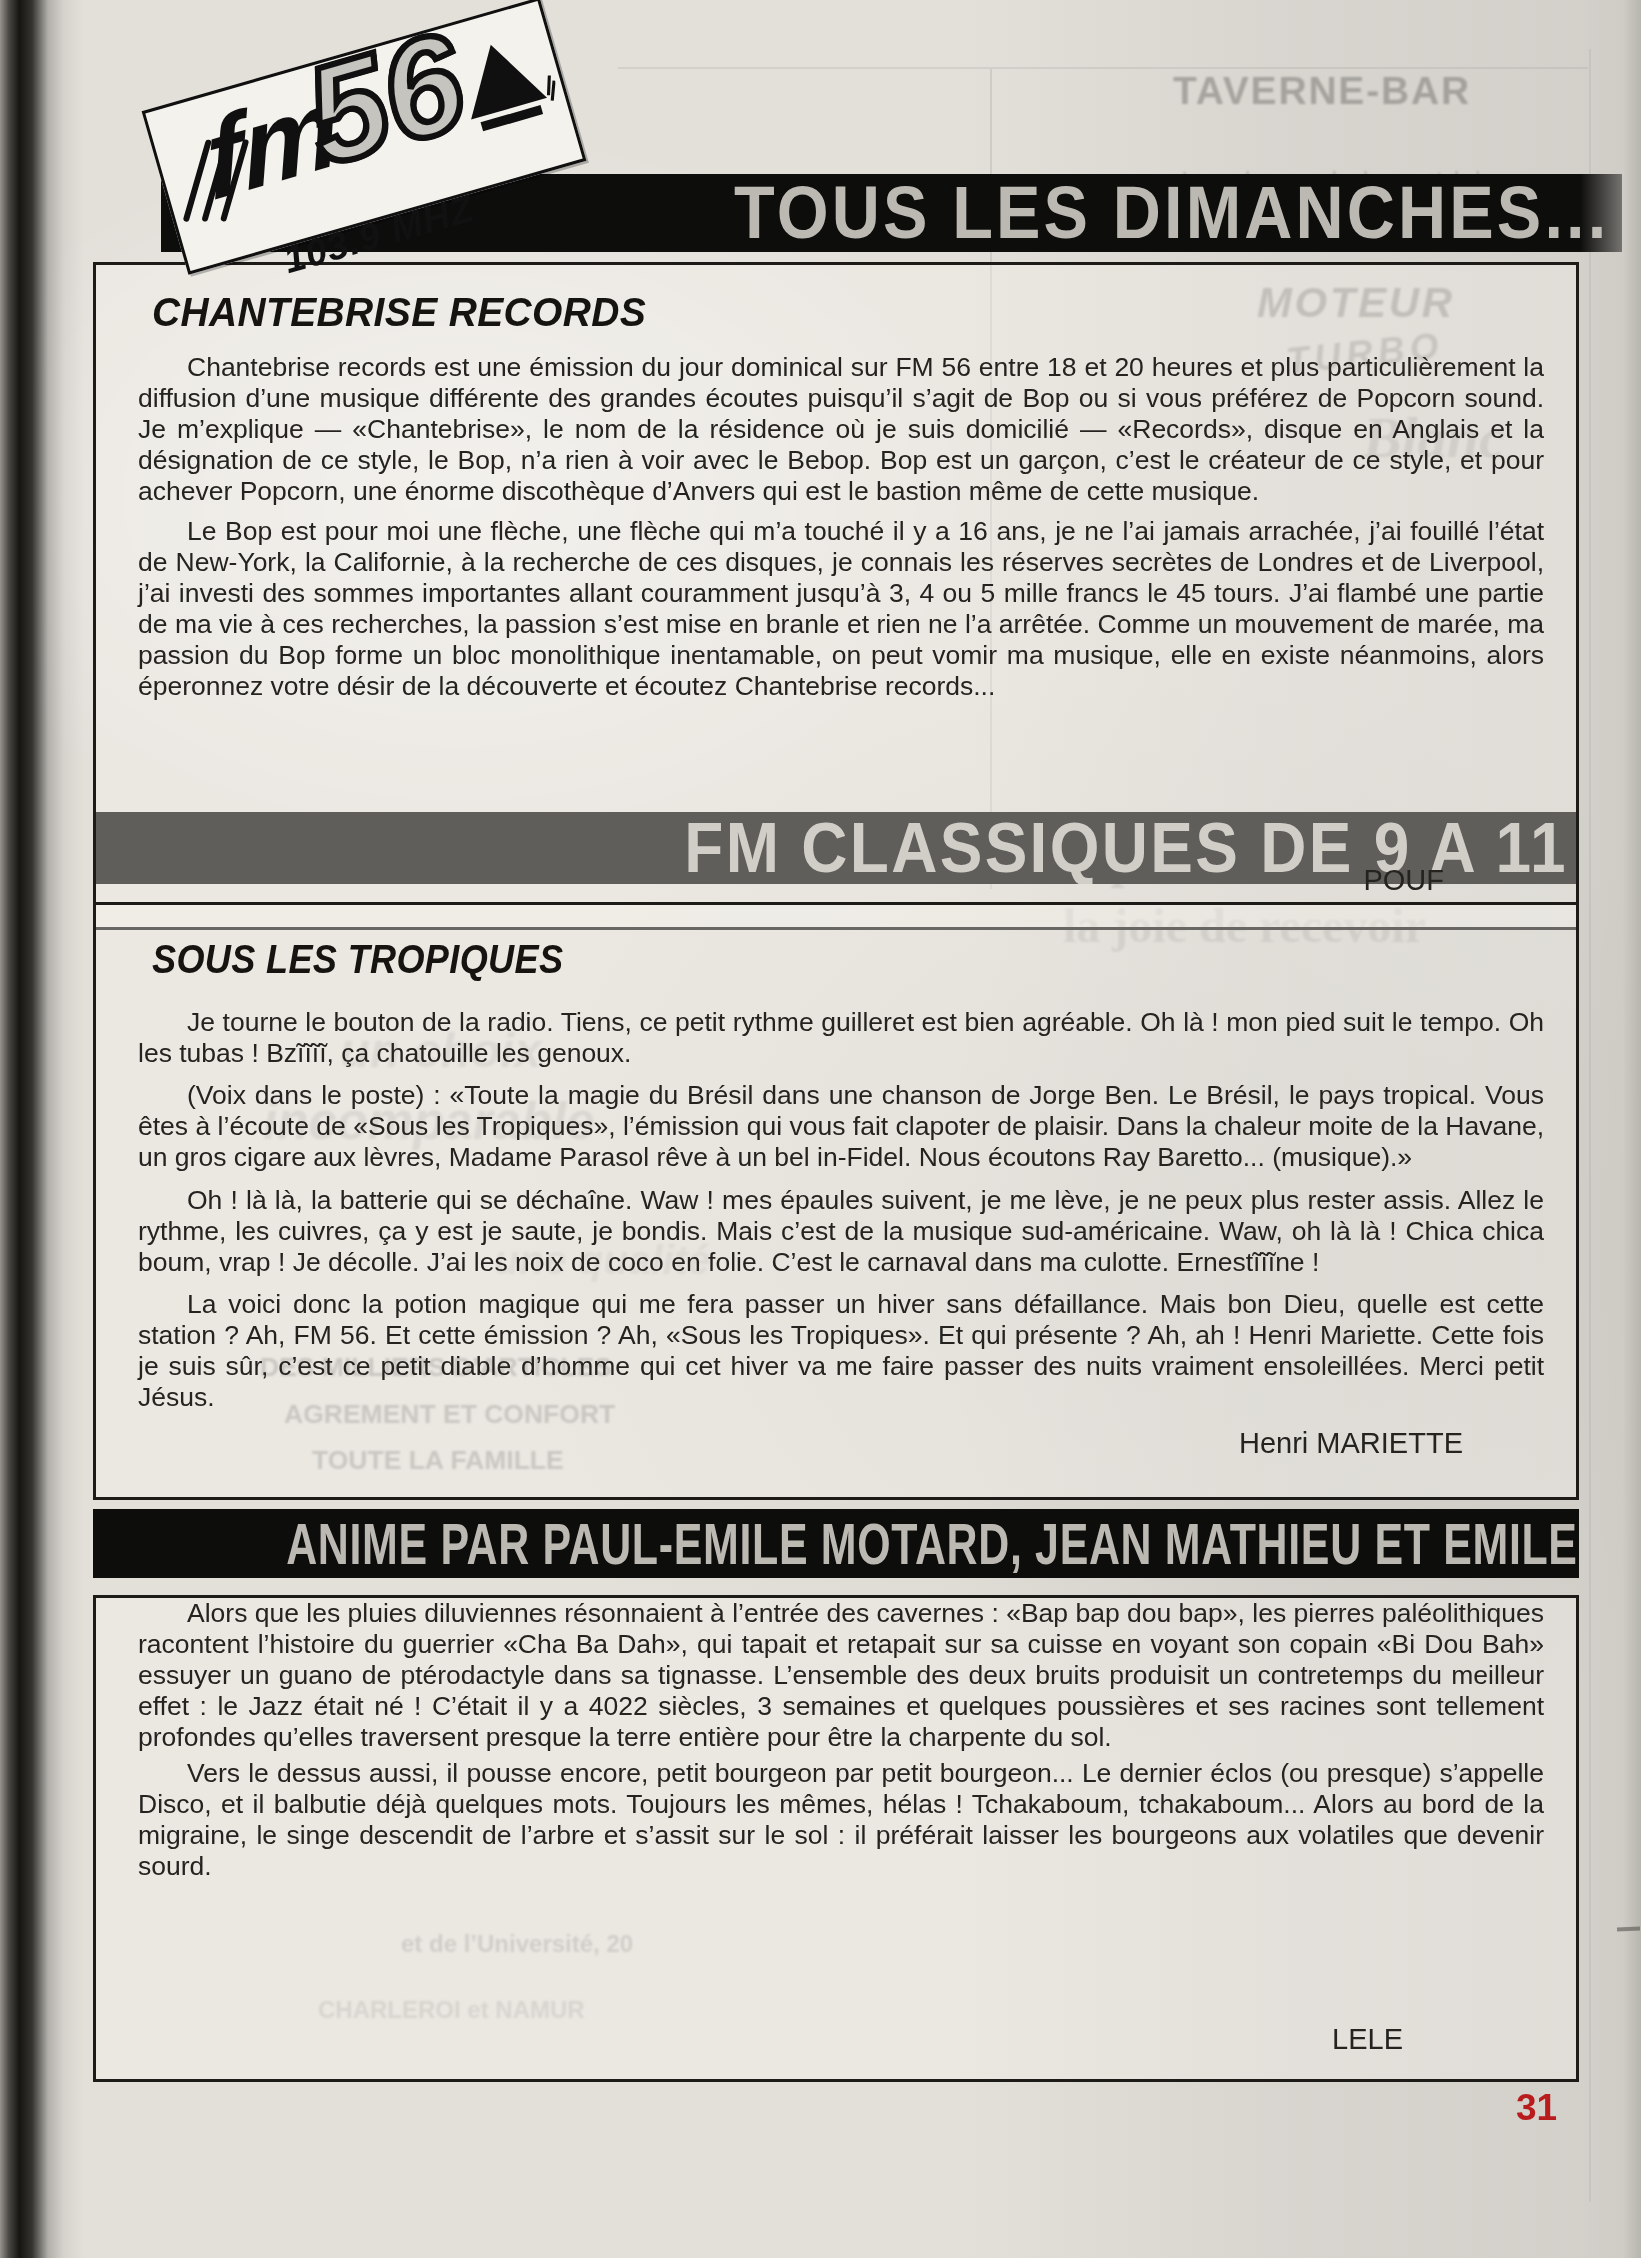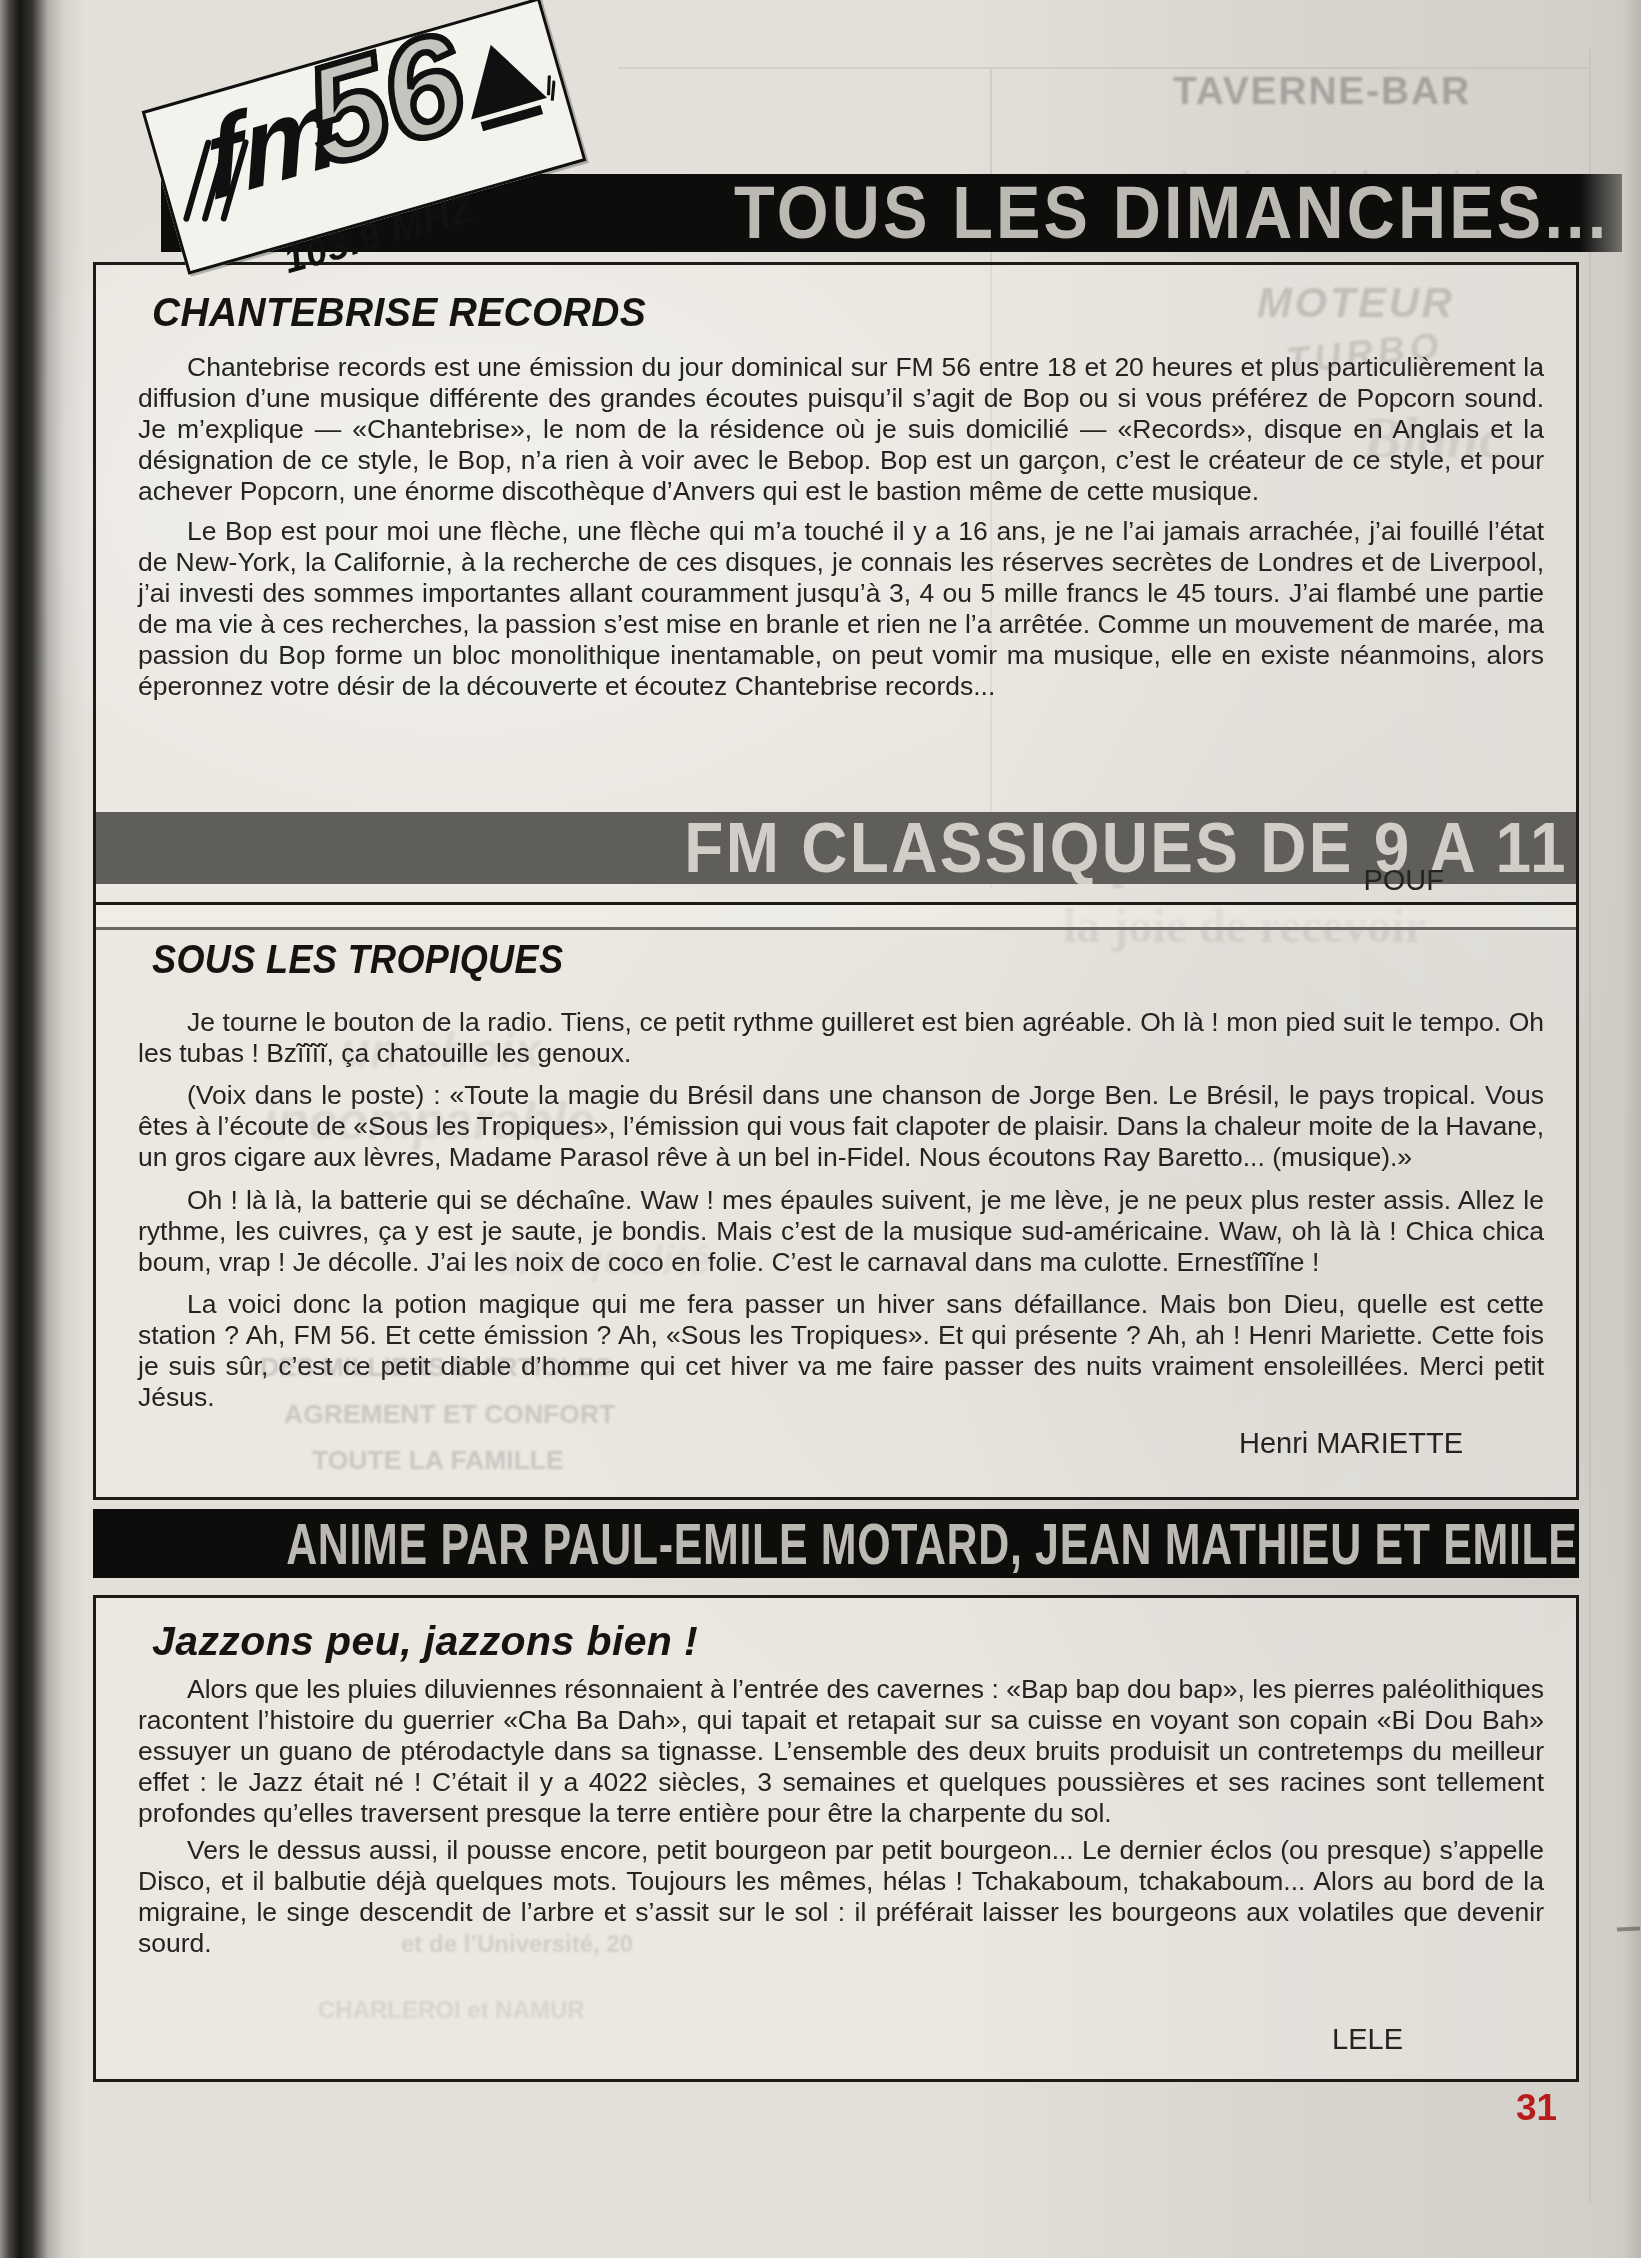--- a/index.html
+++ b/index.html
@@ -159,21 +159,20 @@
     <p>La voici donc la potion magique qui me fera passer un hiver sans défaillance. Mais bon Dieu, quelle est cette station ? Ah, FM 56. Et cette émission ? Ah, «Sous les Tropiques». Et qui présente ? Ah, ah ! Henri Mariette. Cette fois je suis sûr, c’est ce petit diable d’homme qui cet hiver va me faire passer des nuits vraiment ensoleillées. Merci petit Jésus.</p>
   </div>
   <div class="sig sig-2">Henri MARIETTE</div>
 </section>
 
 <div class="banner banner-3">
   <span>ANIME PAR PAUL-EMILE MOTARD, JEAN MATHIEU ET EMILE</span>
 </div>
 
 <section class="box box-3">
-  <h2>Jazzons peu, jazzons bien !</h2>
   <div class="body">
     <p>Alors que les pluies diluviennes résonnaient à l’entrée des cavernes : «Bap bap dou bap», les pierres paléolithiques racontent l’histoire du guerrier «Cha Ba Dah», qui tapait et retapait sur sa cuisse en voyant son copain «Bi Dou Bah» essuyer un guano de ptérodactyle dans sa tignasse. L’ensemble des deux bruits produisit un contretemps du meilleur effet : le Jazz était né ! C’était il y a 4022 siècles, 3 semaines et quelques poussières et ses racines sont tellement profondes qu’elles traversent presque la terre entière pour être la charpente du sol.</p>
     <p>Vers le dessus aussi, il pousse encore, petit bourgeon par petit bourgeon... Le dernier éclos (ou presque) s’appelle Disco, et il balbutie déjà quelques mots. Toujours les mêmes, hélas ! Tchakaboum, tchakaboum... Alors au bord de la migraine, le singe descendit de l’arbre et s’assit sur le sol : il préférait laisser les bourgeons aux volatiles que devenir sourd.</p>
   </div>
   <div class="sig sig-3">LELE</div>
 </section>
 
 <div class="pagenum">31</div>
 
 <div class="dash-mark"></div>

